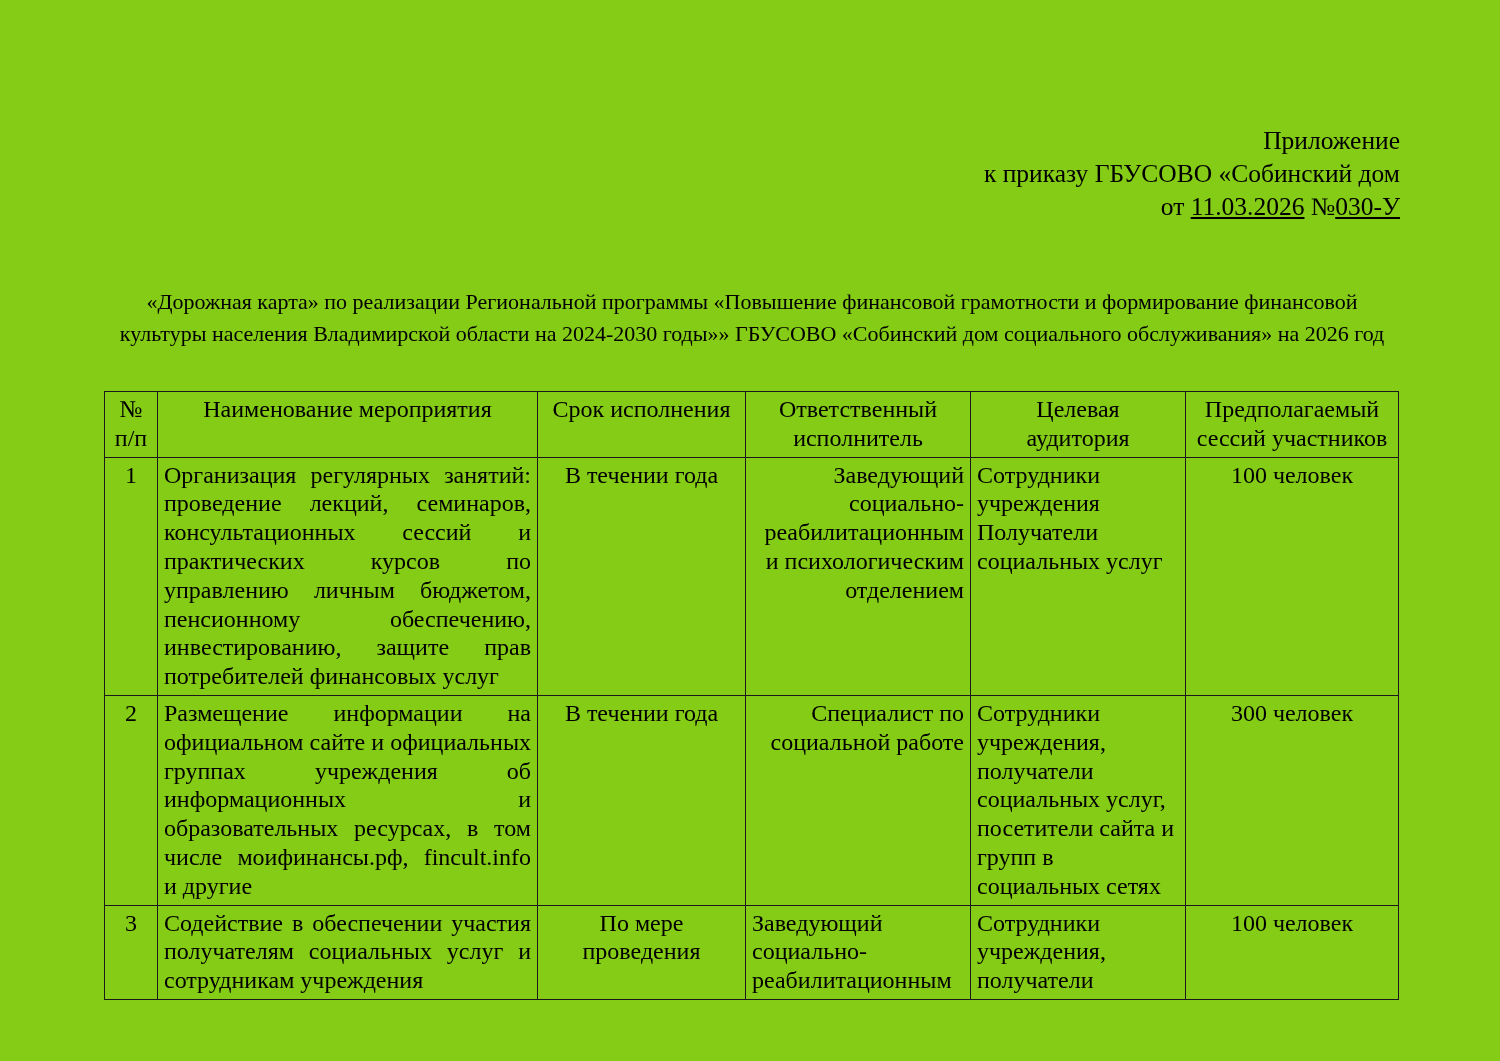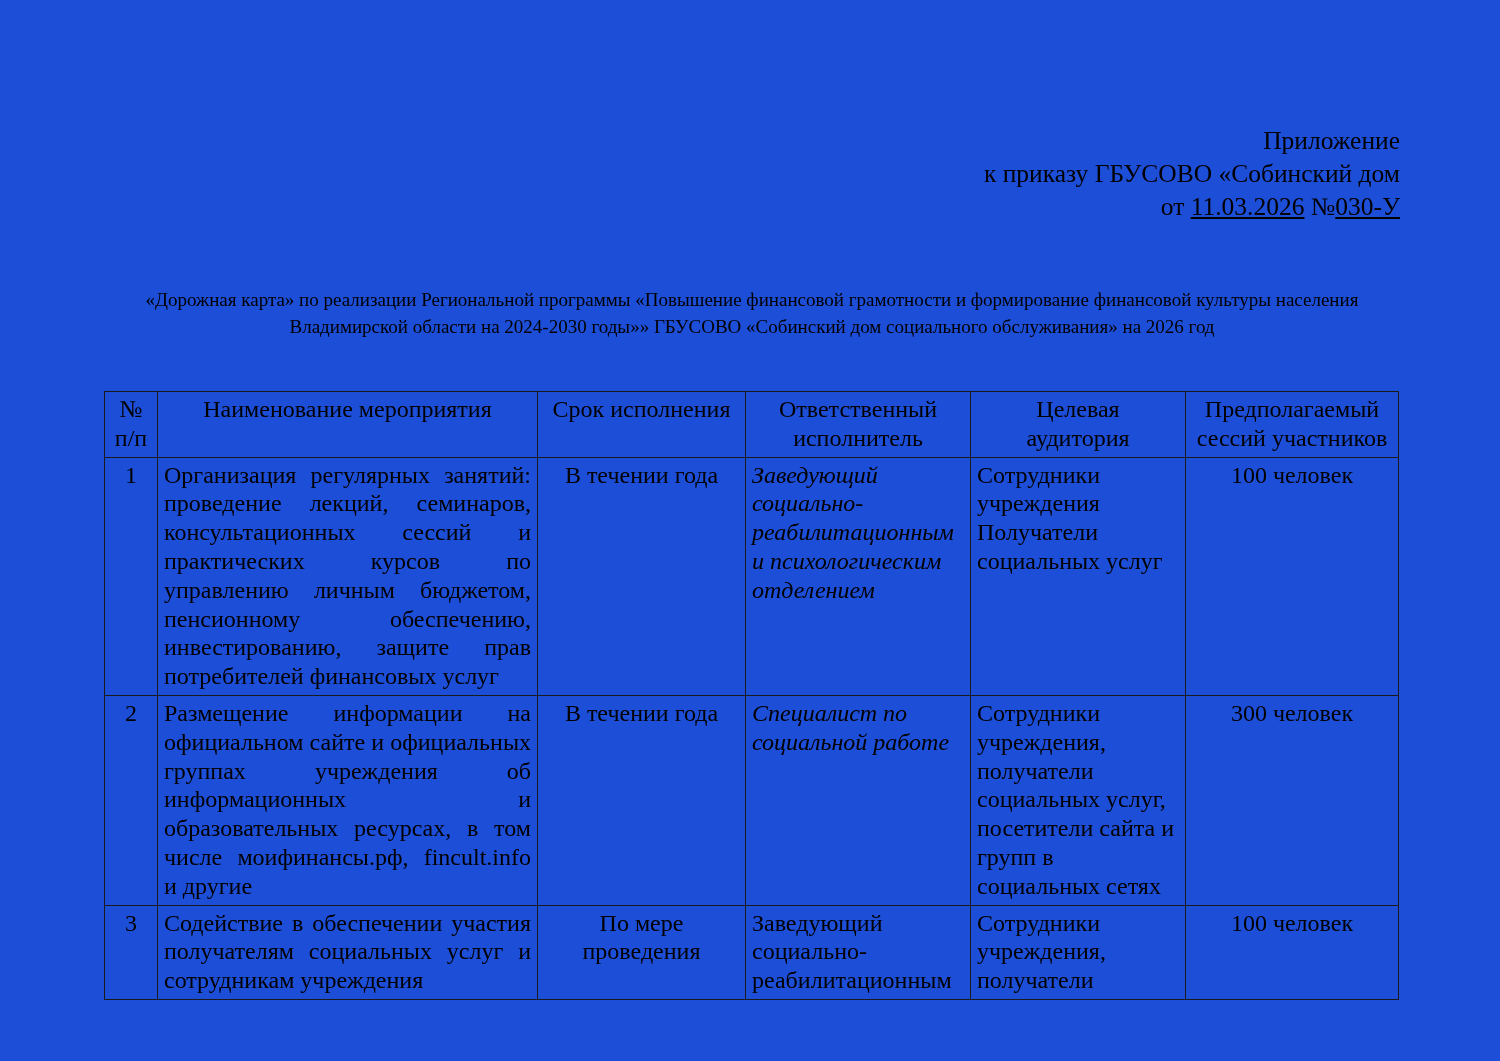--- a/index.html
+++ b/index.html
@@ -15,21 +15,21 @@
     overflow: hidden;
     font-family: "Liberation Serif", "DejaVu Serif", serif;
     color: #000000;
   }
 
   .page {
     position: absolute;
     left: 0; top: 0;
     width: 1500px;
     height: 1061px;
-    background: #1d4ed8;
+    background: #84cc16;
   }
 
   
   .doc-header {
     position: absolute;
     left: 860px;
     top: 124px;
     width: 540px;
     text-align: right;
     font-size: 25.5px;
@@ -38,21 +38,21 @@
   .doc-header .hline { white-space: nowrap; }
   .u { text-decoration: underline; text-underline-offset: 2px; }
 
   
   .doc-title {
     position: absolute;
     left: 104px;
     top: 286px;
     width: 1296px;
     text-align: center;
-    font-size: 19px;
+    font-size: 22px;
     line-height: 1.44;
   }
 
   
   table.roadmap {
     position: absolute;
     left: 104px;
     top: 391px;
     border-collapse: collapse;
     table-layout: fixed;
@@ -77,21 +77,21 @@
   col.c-reach { width: 213px; }
 
   
   thead td { text-align: center; vertical-align: top; }
   thead td.hd-name { padding-top: 3px; }
 
   
   td.num      { text-align: center; }
   td.name     { text-align: justify; text-align-last: left; hyphens: none; }
   td.term     { text-align: center; }
-  td.resp-c   { text-align: left; font-style: italic; }
+  td.resp-c   { text-align: right; }
   td.resp-l   { text-align: left; margin-left: 16px; }
   td.aud      { text-align: left; }
   td.reach    { text-align: center; }
 </style>
 </head>
 <body>
 
 <div class="page">
 
   <div class="doc-header">

